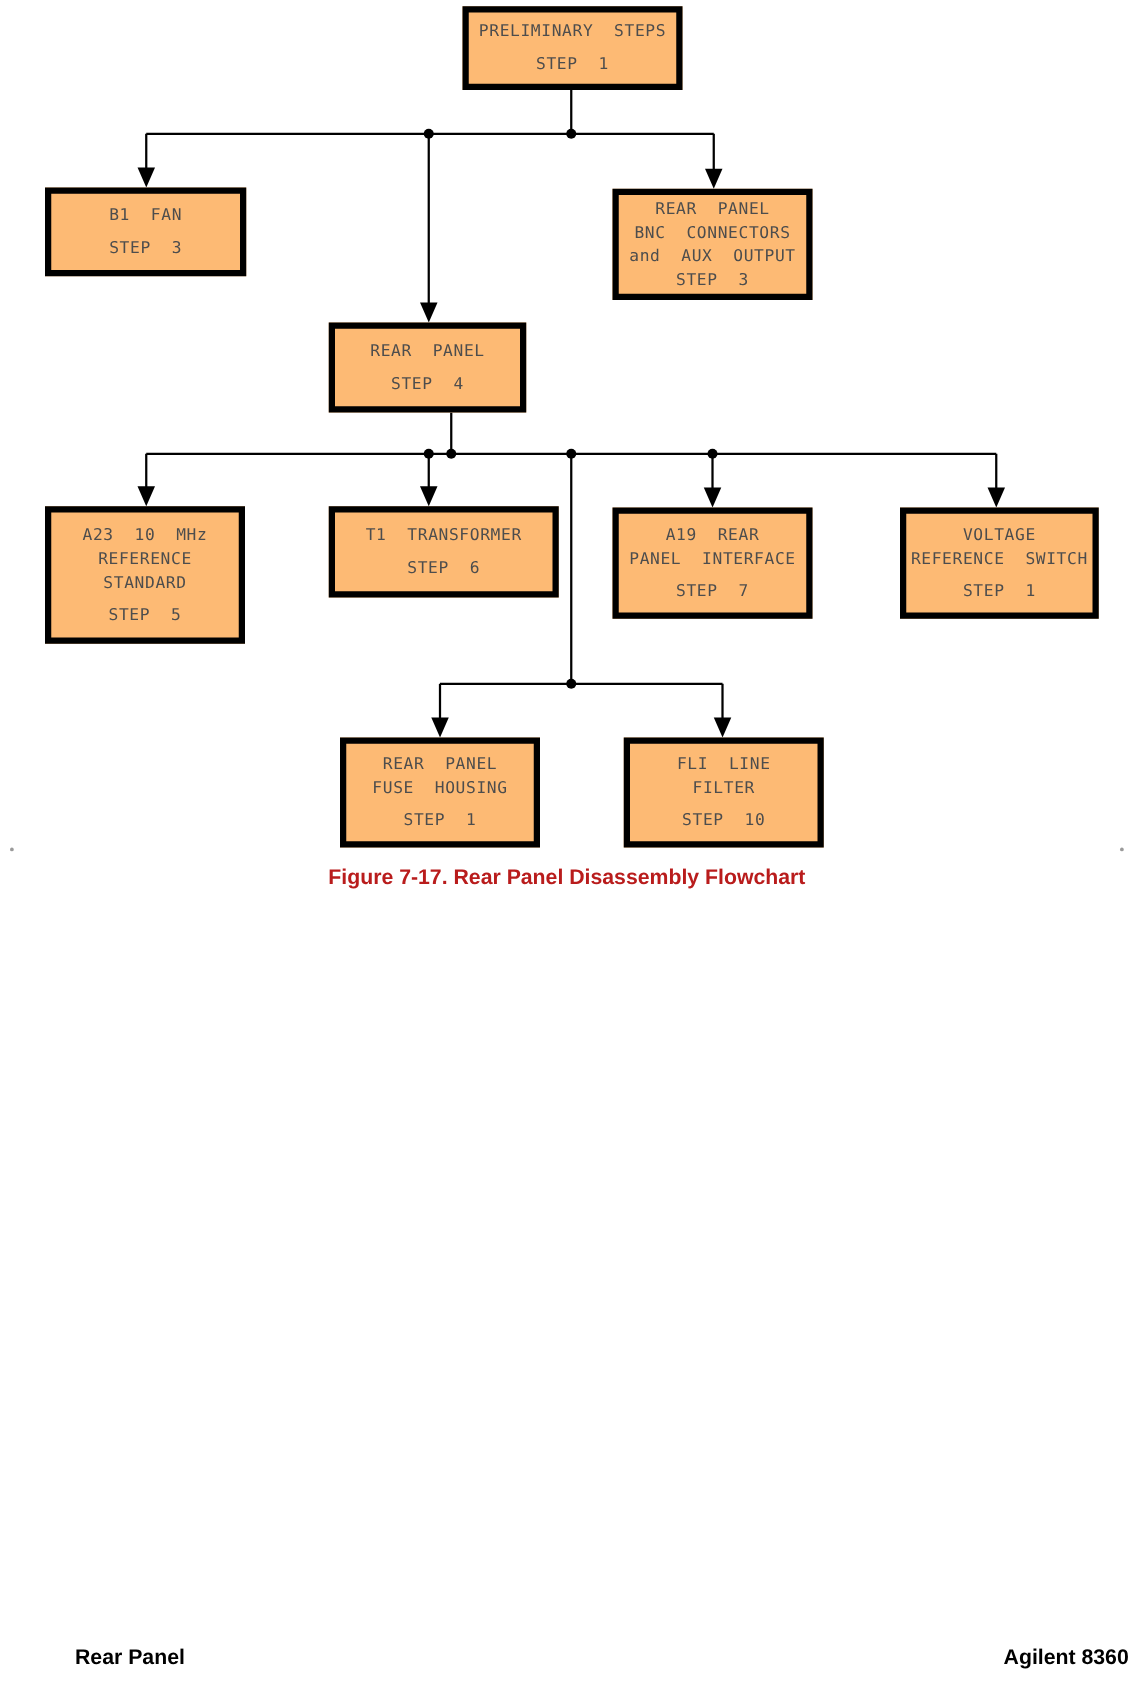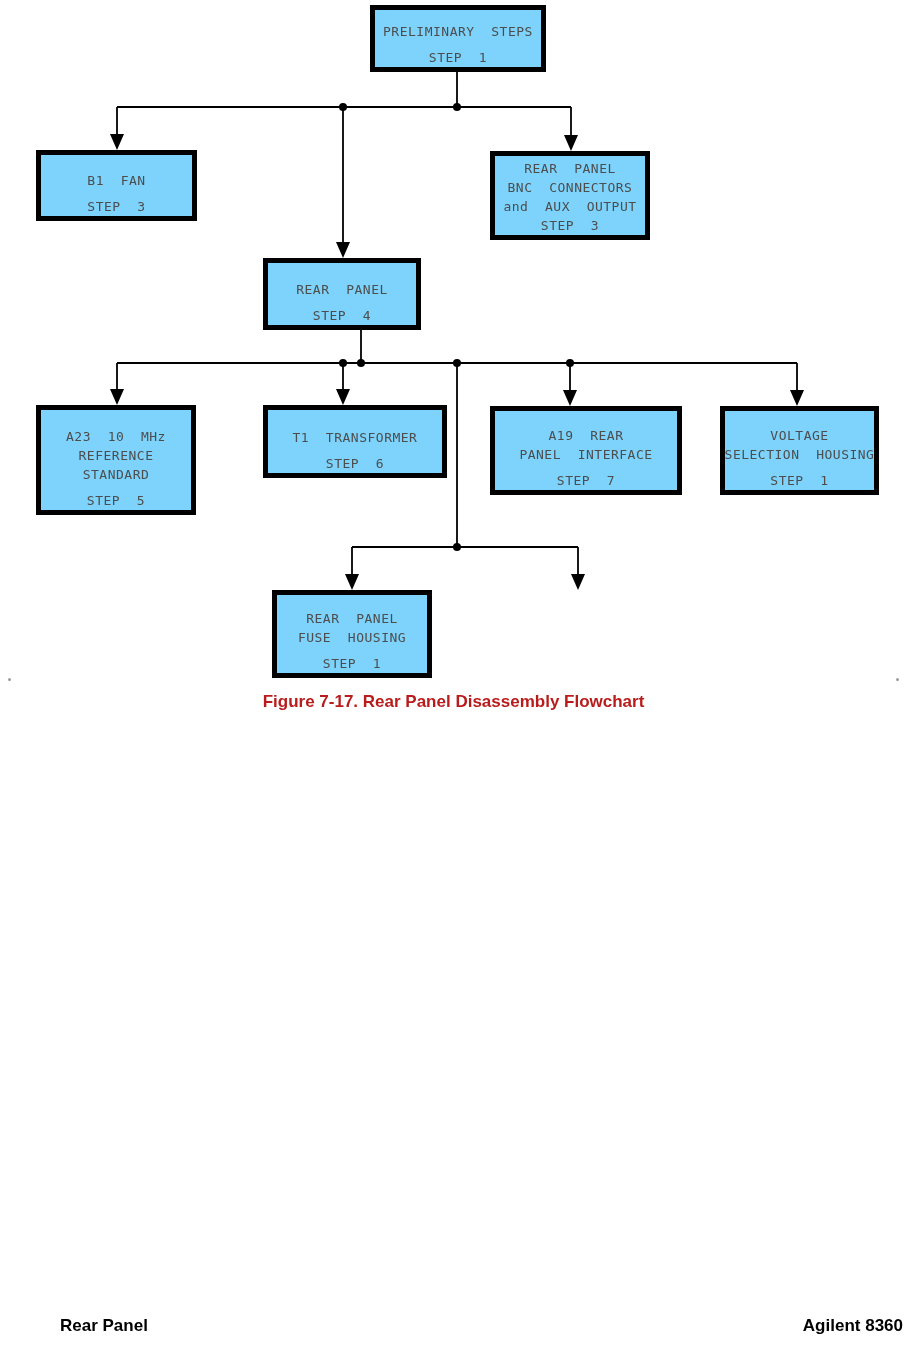--- a/index.html
+++ b/index.html
@@ -12,25 +12,25 @@
     font-family: "Liberation Sans", sans-serif;
     overflow: hidden;
   }
   .connectors {
     position: absolute;
     left: 0; top: 0;
   }
   .node {
     position: absolute;
     border: 5px solid #000000;
-    background: #7dd3fc;
+    background: #fdba74;
     display: flex;
     flex-direction: column;
     align-items: center;
-    justify-content: flex-end;
+    justify-content: center;
     gap: 7px;
     font-family: "DejaVu Sans Mono", monospace;
     font-size: 13px;
     line-height: 19px;
     letter-spacing: 0.5px;
     color: #4d4d4d;
     text-align: center;
     white-space: pre;
   }
   .node.tight { gap: 0; }
@@ -150,38 +150,43 @@
 REFERENCE
 STANDARD</div>
     <div class="node-step">STEP  5</div>
   </div>
 
   <div class="node" style="left:263px;top:405px;width:184px;height:73px">
     <div class="node-title">T1  TRANSFORMER</div>
     <div class="node-step">STEP  6</div>
   </div>
 
-  <div class="node" style="left:490px;top:406px;width:192px;height:89px">
+  <div class="node" style="left:490px;top:406px;width:160px;height:89px">
     <div class="node-title">A19  REAR
 PANEL  INTERFACE</div>
     <div class="node-step">STEP  7</div>
   </div>
 
   <div class="node" style="left:720px;top:406px;width:159px;height:89px">
     <div class="node-title">VOLTAGE
-SELECTION  HOUSING</div>
+REFERENCE  SWITCH</div>
     <div class="node-step">STEP  1</div>
   </div>
 
   <div class="node" style="left:272px;top:590px;width:160px;height:88px">
     <div class="node-title">REAR  PANEL
 FUSE  HOUSING</div>
     <div class="node-step">STEP  1</div>
   </div>
 
+  <div class="node" style="left:499px;top:590px;width:160px;height:88px">
+    <div class="node-title">FLI  LINE
+FILTER</div>
+    <div class="node-step">STEP  10</div>
+  </div>
 
   <div class="caption">Figure 7-17. Rear Panel Disassembly Flowchart</div>
 
   <div class="edge-mark" style="left:8px;top:678px"></div>
   <div class="edge-mark" style="left:896px;top:678px"></div>
 
   <div class="footer">
     <div class="footer-left">
       <div class="footer-section">Rear Panel</div>
     </div>

